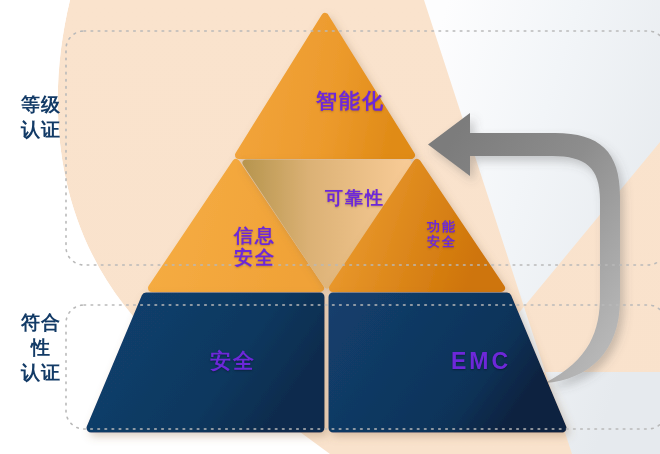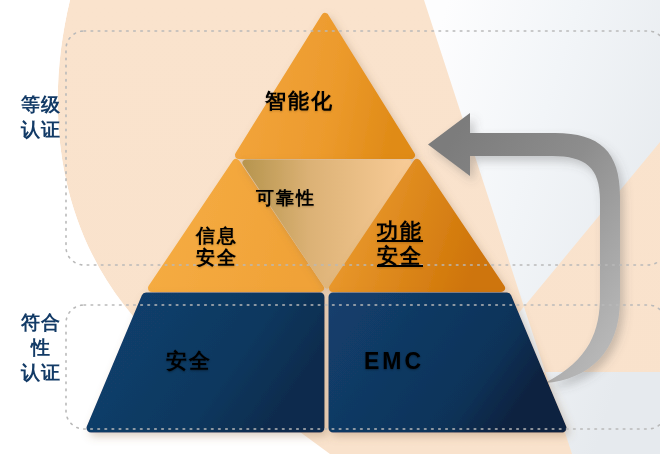--- a/index.html
+++ b/index.html
@@ -27,23 +27,23 @@
     height: 454px;
   }
   #shape-layer {
     position: absolute;
     inset: 0;
     width: 660px;
     height: 454px;
   }
   .shape-label {
     position: absolute;
-    color: #000000;
+    color: #6d28d9;
     font-weight: bold;
-    text-align: left;
+    text-align: right;
     line-height: 1.18;
     letter-spacing: 2px;
     text-shadow: 0 1px 2px rgba(90,55,10,0.30);
     pointer-events: none;
     white-space: pre-line;
   }
   .side-label {
     position: absolute;
     color: #123a66;
     font-weight: bold;
@@ -184,22 +184,22 @@
 认证</div>
 
   <div class="side-label" style="left:18px; top:310px; width:46px; z-index:4;">符合性
 认证</div>
 
   <div class="shape-label" style="left:265px; top:89px; width:120px; font-size:21px; z-index:4;">智能化</div>
 
   <div class="shape-label" style="left:196px; top:225px; width:80px; font-size:19px; z-index:4;">信息
 安全</div>
 
-  <div class="shape-label" style="left:256px; top:188px; width:118px; font-size:18px; z-index:4;">可靠性</div>
-
-  <div class="shape-label" style="left:377px; top:219px; width:80px; font-size:21px; z-index:4;text-decoration:underline;">功能
+  <div class="shape-label" style="left:267px; top:188px; width:118px; font-size:18px; z-index:4;">可靠性</div>
+
+  <div class="shape-label" style="left:377px; top:219px; width:80px; font-size:13px; z-index:4;">功能
 安全</div>
 
   <div class="shape-label" style="left:166px; top:349px; width:90px; font-size:21px; text-shadow:0 1px 2px rgba(0,0,0,0.35); z-index:4;">安全</div>
 
-  <div class="shape-label" style="left:364px; top:348px; width:110px; font-size:23px; letter-spacing:3px; text-shadow:0 1px 2px rgba(0,0,0,0.35); z-index:4;">EMC</div>
+  <div class="shape-label" style="left:401px; top:348px; width:110px; font-size:23px; letter-spacing:3px; text-shadow:0 1px 2px rgba(0,0,0,0.35); z-index:4;">EMC</div>
 
 </div>
 
 </body></html>

